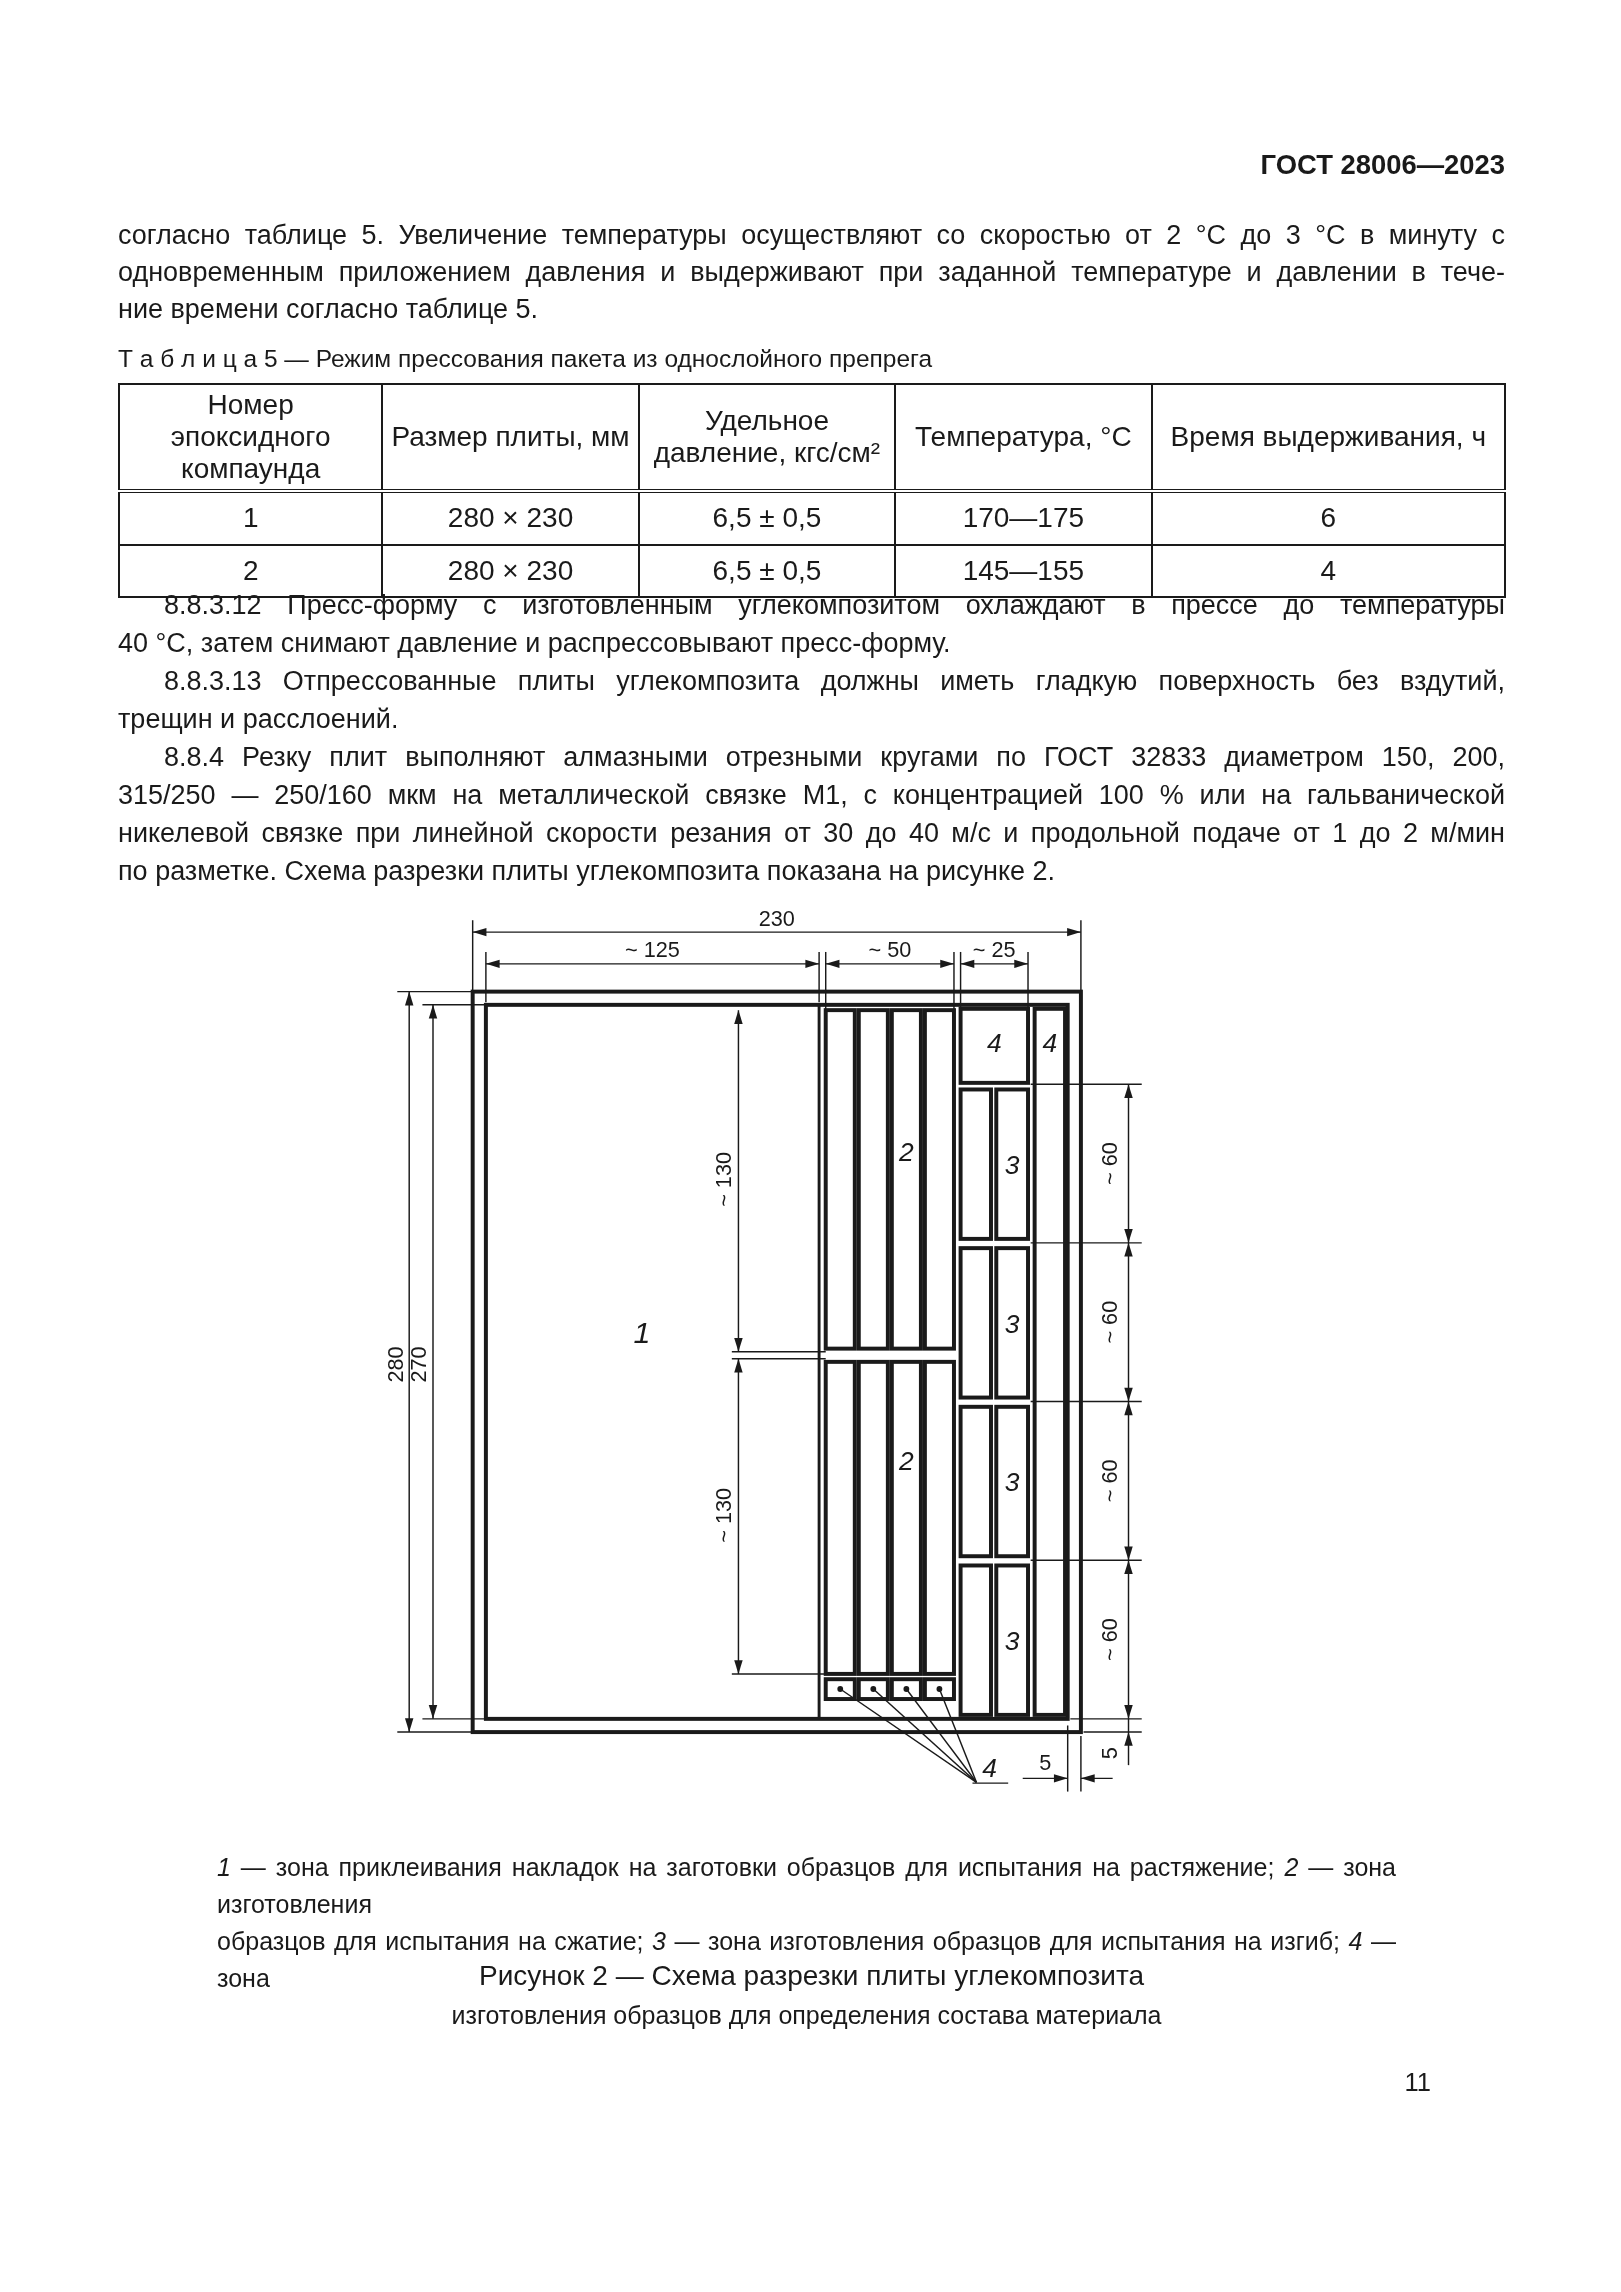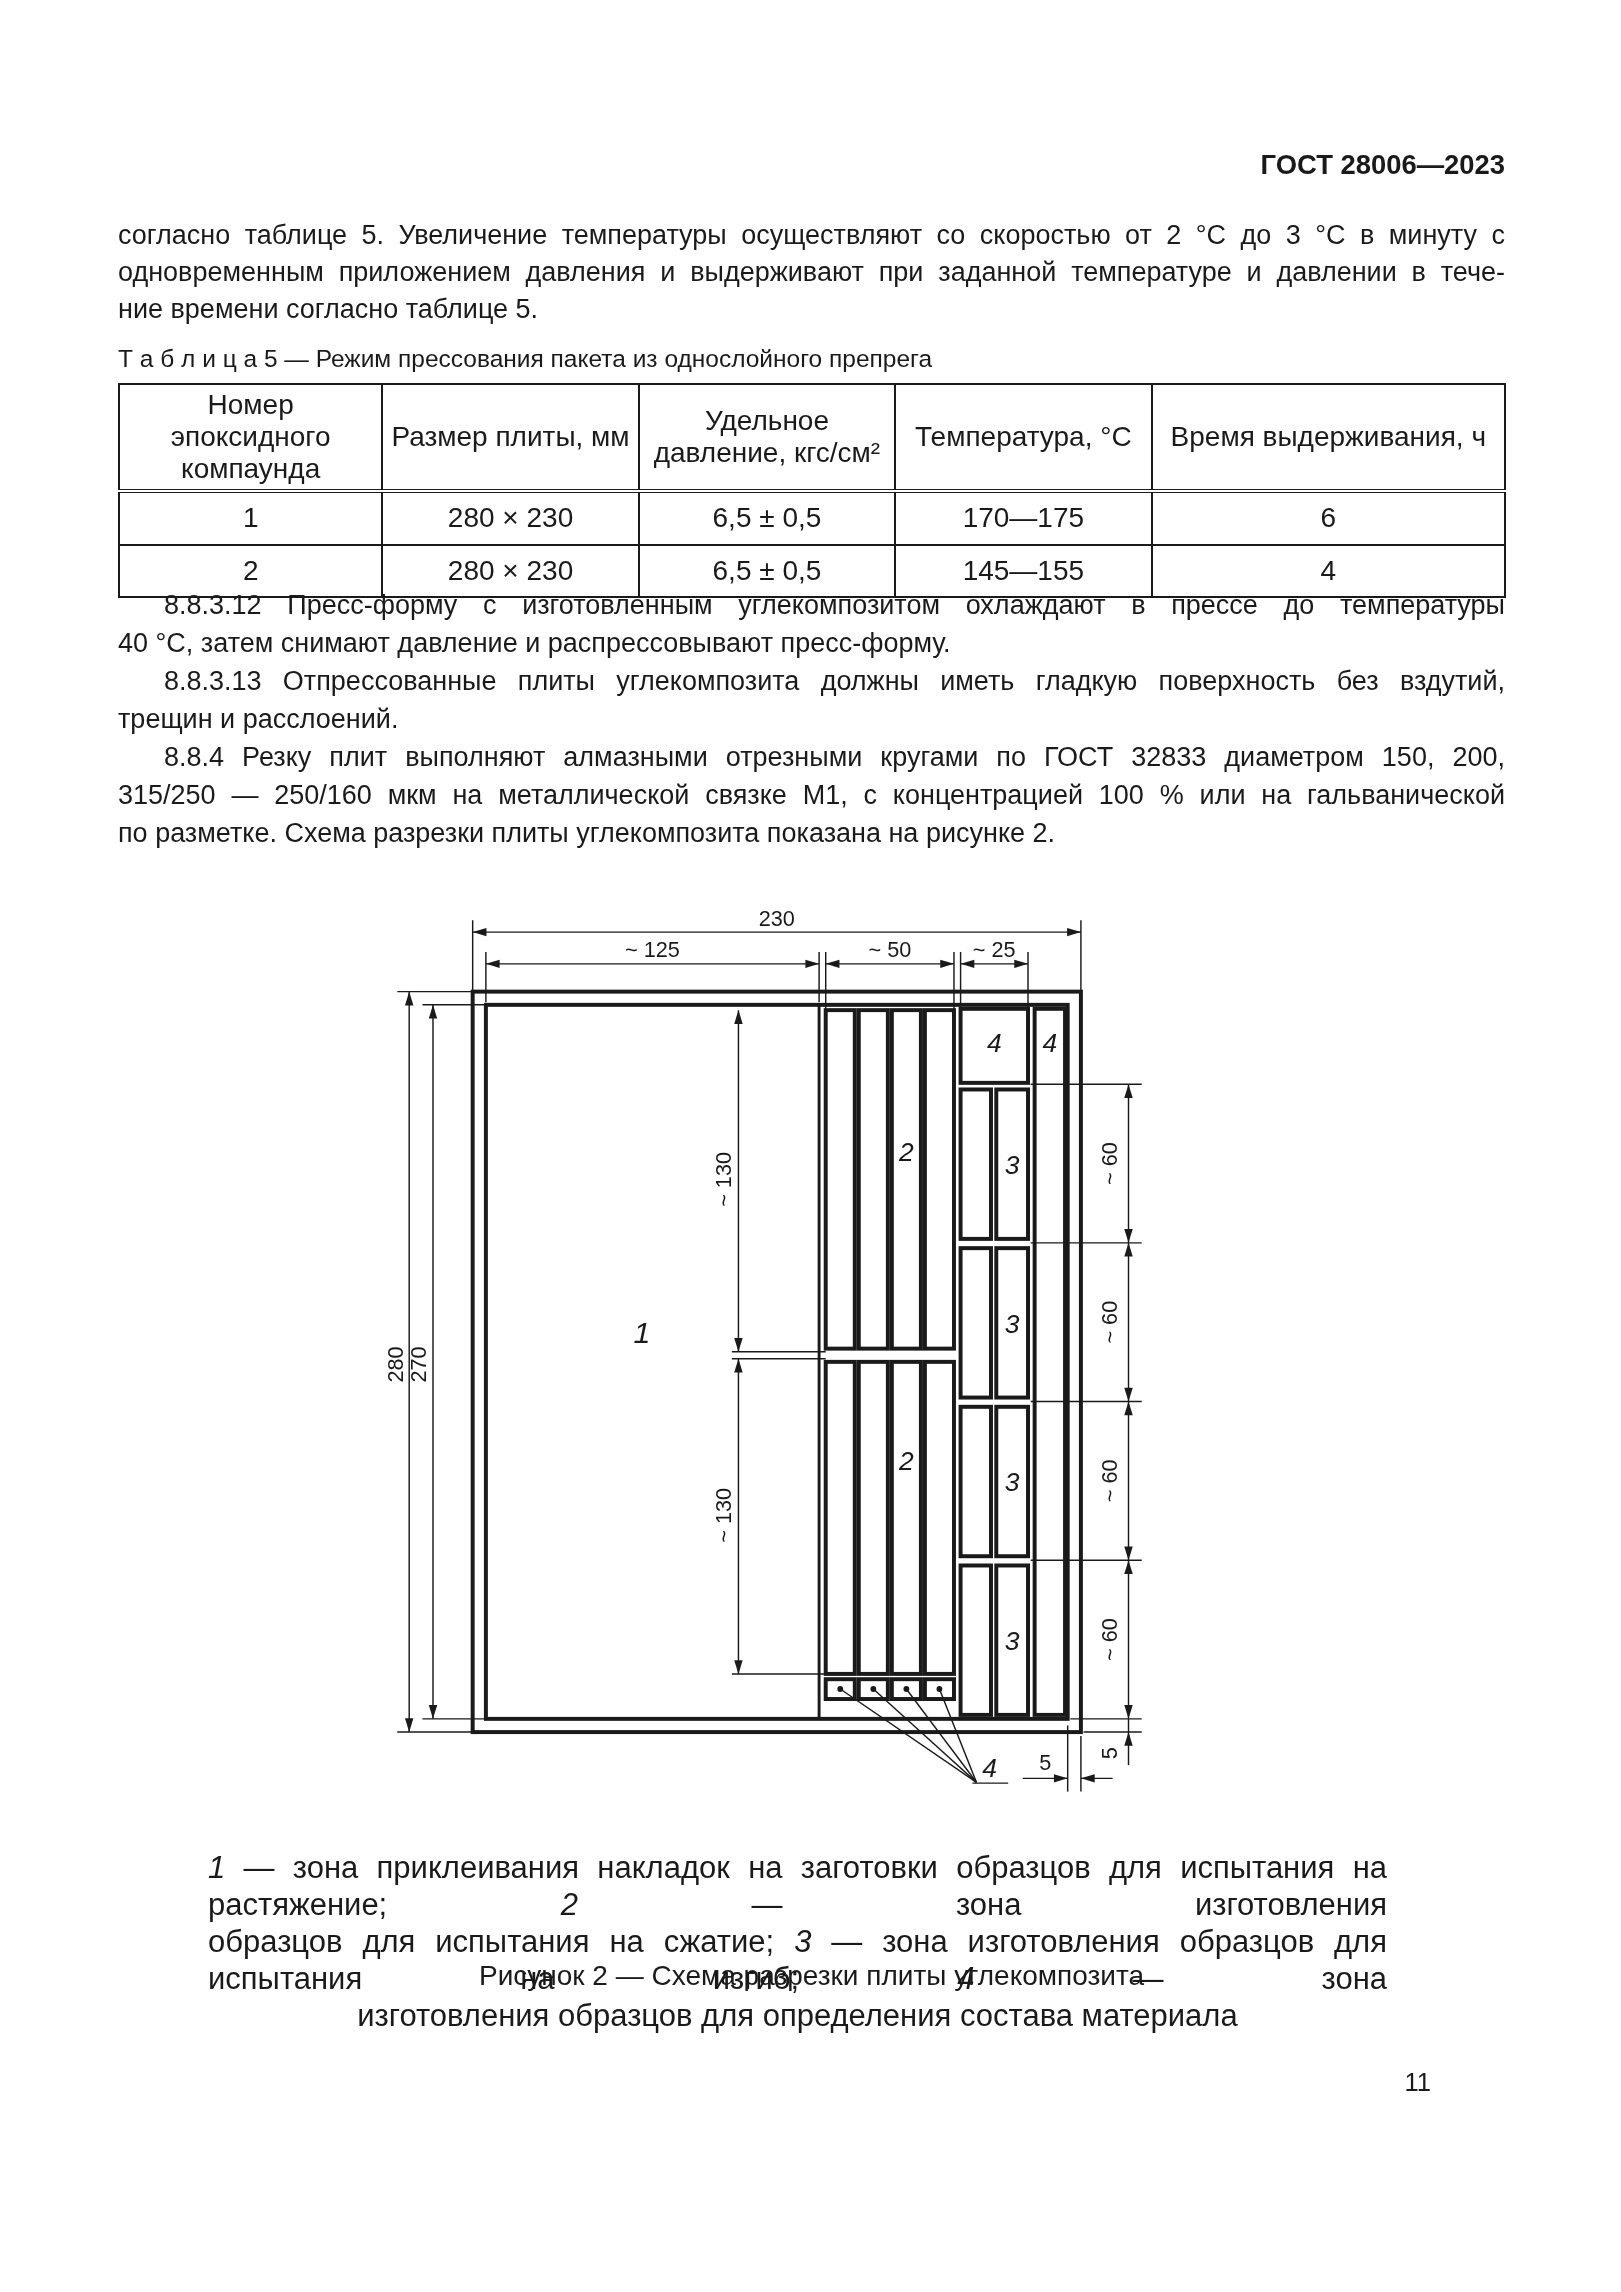--- a/index.html
+++ b/index.html
@@ -14,21 +14,21 @@
   table.gost th,table.gost td{border:2px solid #1a1a1a;text-align:center;vertical-align:middle;padding:3.9px 5.9px;}
   table.gost{border:2.9px solid #1a1a1a;}
   table.gost thead th{height:84px;font-weight:normal;border-bottom:4.9px double #1a1a1a;}
   table.gost tbody td{height:43px;}
   .paras{top:586px;left:118px;width:1387px;font-size:27px;line-height:38px;}
   .line{white-space:normal;}
   .line.fill{text-align:justify;text-align-last:justify;}
   .line.last{text-align:left;}
   .center-last .line.last{text-align:center;}
   .line.indent{text-indent:46px;}
-  .fig-caption{top:1849px;left:208px;width:1179px;font-size:31px;line-height:37px;}
+  .fig-caption{top:1849px;left:217px;width:1179px;font-size:25px;line-height:37px;}
   .fig-caption i{font-style:italic;}
   .fig-title{top:1960px;left:118px;width:1387px;text-align:center;font-size:28px;}
   .page-num{top:2068px;left:118px;width:1313px;text-align:right;font-size:25.5px;}
   svg.fig{top:907px;left:372px;}
   svg .thick{stroke:#1a1a1a;stroke-width:1.5;fill:none;}
   svg .cut{stroke:#1a1a1a;stroke-width:1.1;fill:none;}
   svg .thin{stroke:#1a1a1a;stroke-width:0.55;fill:none;}
   svg .arr{fill:#1a1a1a;stroke:none;}
   svg text{font-family:"Liberation Sans",sans-serif;fill:#1a1a1a;}
   svg .dimtxt{font-size:8.2px;}
@@ -95,20 +95,21 @@
         <div class="line fill indent">8.8.3.12 Пресс-форму с изготовленным углекомпозитом охлаждают в прессе до температуры</div>
         <div class="line last">40 °С, затем снимают давление и распрессовывают пресс-форму.</div>
       </div>
     <div>
         <div class="line fill indent">8.8.3.13 Отпрессованные плиты углекомпозита должны иметь гладкую поверхность без вздутий,</div>
         <div class="line last">трещин и расслоений.</div>
       </div>
     <div>
         <div class="line fill indent">8.8.4 Резку плит выполняют алмазными отрезными кругами по ГОСТ 32833 диаметром 150, 200,</div>
         <div class="line fill">315/250 — 250/160 мкм на металлической связке М1, с концентрацией 100 % или на гальванической</div>
+        <div class="line fill">никелевой связке при линейной скорости резания от 30 до 40 м/с и продольной подаче от 1 до 2 м/мин</div>
         <div class="line last">по разметке. Схема разрезки плиты углекомпозита показана на рисунке 2.</div>
       </div>
   </div>
 
   <svg class="abs fig" width="799" height="915" viewBox="-38 -32 302 346" xmlns="http://www.w3.org/2000/svg">
 
     <g>
       <rect class="thick" x="0" y="0" width="230" height="280"></rect>
       <rect class="thick" x="5" y="5" width="220" height="270"></rect>
       <line class="cut" x1="131" y1="5" x2="131" y2="275"></line>

